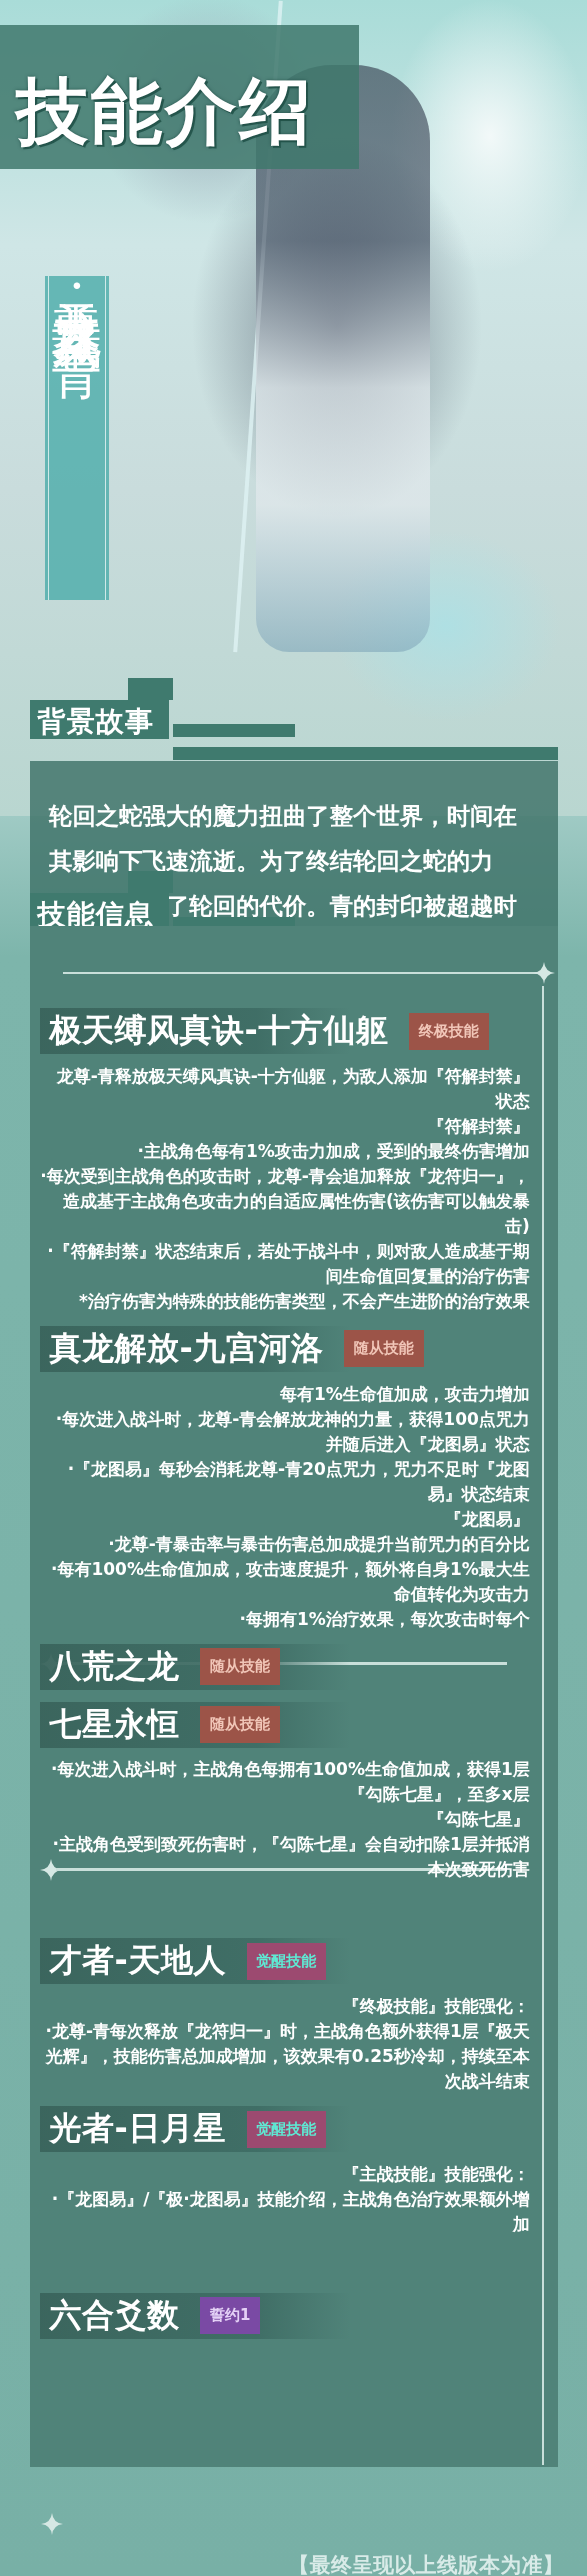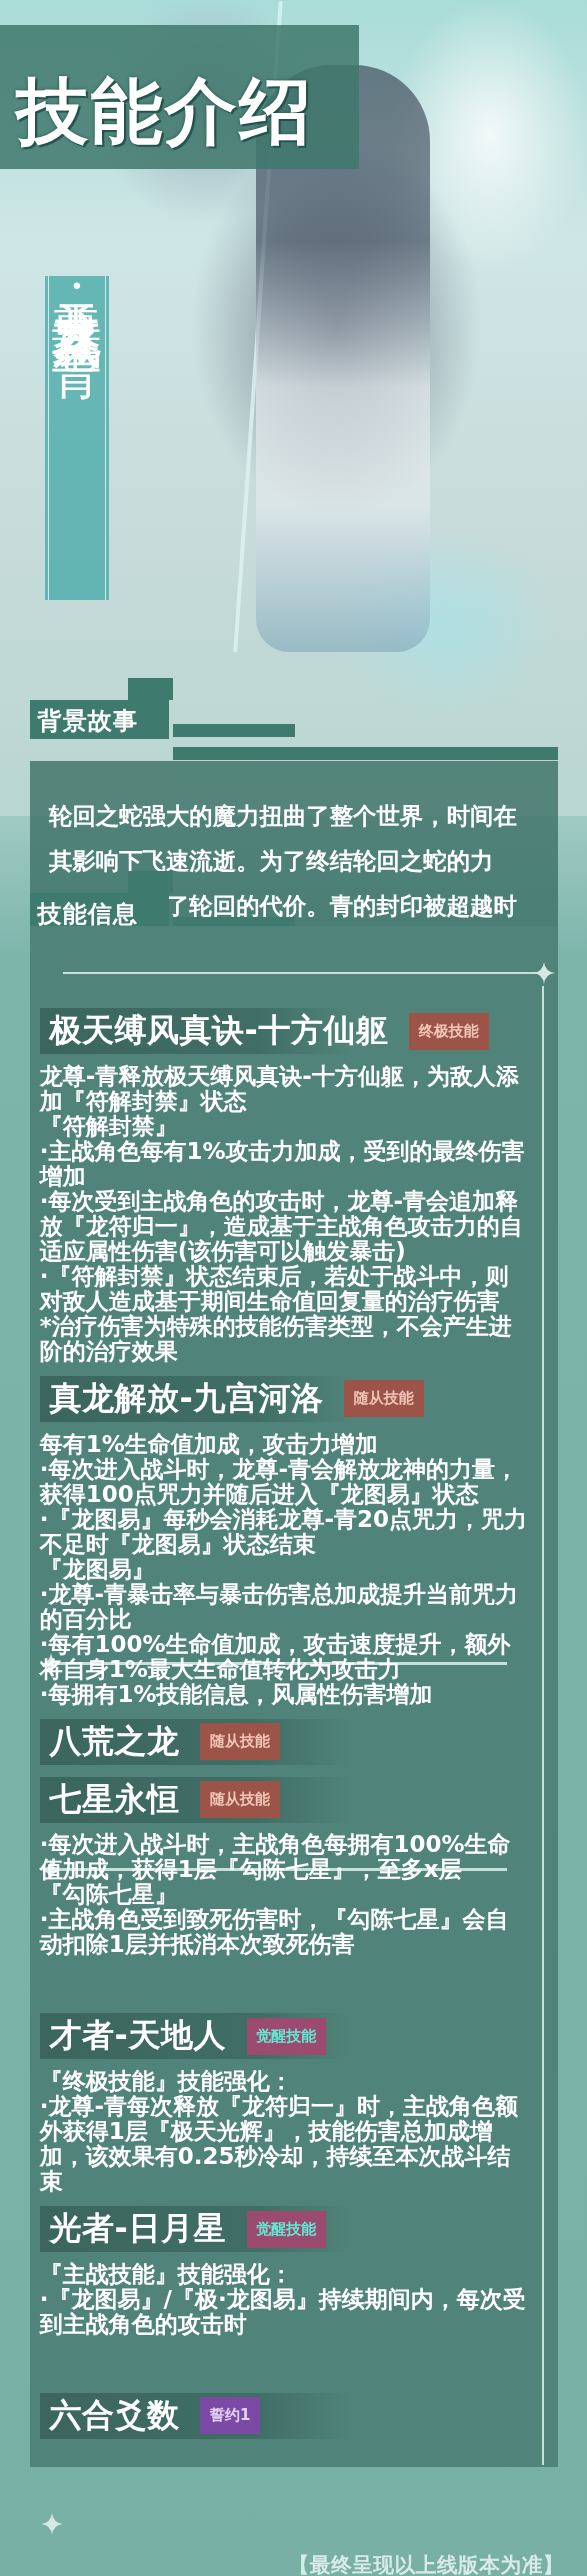--- a/index.html
+++ b/index.html
@@ -66,21 +66,21 @@
   
   .sec-head { position: absolute; left: 30px; height: 82px; width: 544px; }
   .sec-head .tab-top {
     position: absolute; left: 98px; top: 0; width: 45px; height: 22px; background: #3f7a6e;
   }
   .sec-head .box {
     position: absolute; left: 0; top: 22px; width: 139px; height: 39px; background: #3f7a6e;
   }
   .sec-head .lbl {
     position: absolute; left: 7.6px; top: 24px;
-    font-size: 24px; font-weight: bold; color: #ffffff; line-height: 39px; letter-spacing: 1.1px;
+    font-size: 28px; font-weight: bold; color: #ffffff; line-height: 39px; letter-spacing: 1.1px;
   }
   .sec-head .bar1 {
     position: absolute; left: 143px; top: 46px; width: 122px; height: 13px; background: #3f7a6e;
   }
   .sec-head .bar2 {
     position: absolute; left: 143px; top: 69px; width: 385px; height: 13px; background: #3f7a6e;
   }
 
   
   .story {
@@ -118,21 +118,21 @@
     margin-left: 20.7px; padding: 0 9.8px; height: 37px; line-height: 37px;
     font-size: 15px; font-weight: bold; white-space: nowrap;
   }
   .badge.ult { background: #9c5448; color: #f1c6b8; }
   .badge.main { background: #9c5448; color: #f1c6b8; }
   .badge.comp { background: #9c5448; color: #f1c6b8; }
   .badge.awk { background: #9c4a70; color: #5eead4; }
   .badge.oath { background: #7a4aa4; color: #e4d1f6; }
   .skill .body { padding: 9.8px 0 0 0; }
   .skill .body p {
-    font-size: 23px; font-weight: bold; color: #ffffff; line-height: 25px;
+    font-size: 17px; font-weight: bold; color: #ffffff; line-height: 25px; text-align: right;
   }
 
   .footer-note {
     position: absolute; right: 23px; top: 2551px;
     font-size: 20.7px; font-weight: bold; color: #d9ebe8; letter-spacing: 0.5px;
   }
 </style>
 </head>
 <body>
 
@@ -213,21 +213,21 @@
         <span class="name">真龙解放-九宫河洛</span>
         <span class="badge main">随从技能</span>
       </div>
       <div class="body">
         <p>每有1%生命值加成，攻击力增加</p>
         <p>·每次进入战斗时，龙尊-青会解放龙神的力量，获得100点咒力并随后进入『龙图易』状态</p>
         <p>·『龙图易』每秒会消耗龙尊-青20点咒力，咒力不足时『龙图易』状态结束</p>
         <p>『龙图易』</p>
         <p>·龙尊-青暴击率与暴击伤害总加成提升当前咒力的百分比</p>
         <p>·每有100%生命值加成，攻击速度提升，额外将自身1%最大生命值转化为攻击力</p>
-        <p>·每拥有1%技能信息，风属性伤害增加</p>
+        <p>·每拥有1%治疗效果，每次攻击时每个</p>
       </div>
     </div>
 
     <div class="skill">
       <div class="head">
         <span class="name">八荒之龙</span>
         <span class="badge comp">随从技能</span>
       </div>
     </div>
 
@@ -255,21 +255,21 @@
       </div>
     </div>
 
     <div class="skill">
       <div class="head">
         <span class="name">光者-日月星</span>
         <span class="badge awk">觉醒技能</span>
       </div>
       <div class="body">
         <p>『主战技能』技能强化：</p>
-        <p>·『龙图易』/『极·龙图易』持续期间内，每次受到主战角色的攻击时</p>
+        <p>·『龙图易』/『极·龙图易』技能介绍，主战角色治疗效果额外增加</p>
       </div>
     </div>
     <div style="height:44px;"></div>
 
     <div class="skill">
       <div class="head">
         <span class="name">六合爻数</span>
         <span class="badge oath">誓约1</span>
       </div>
 

